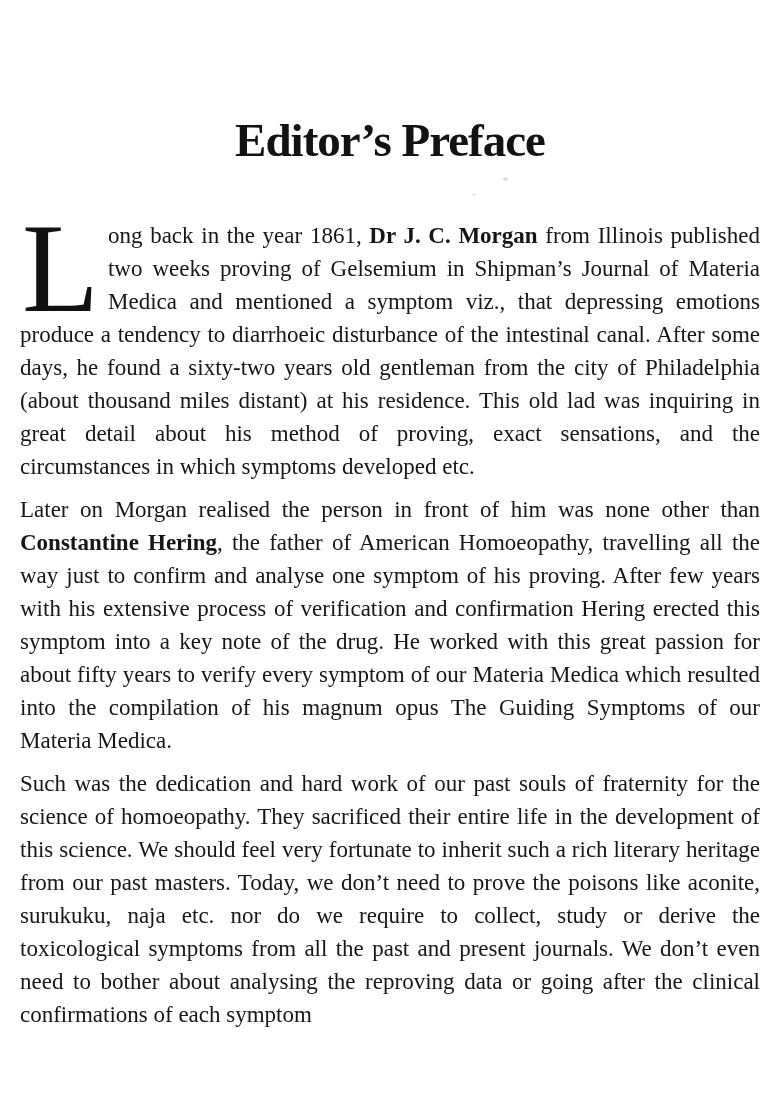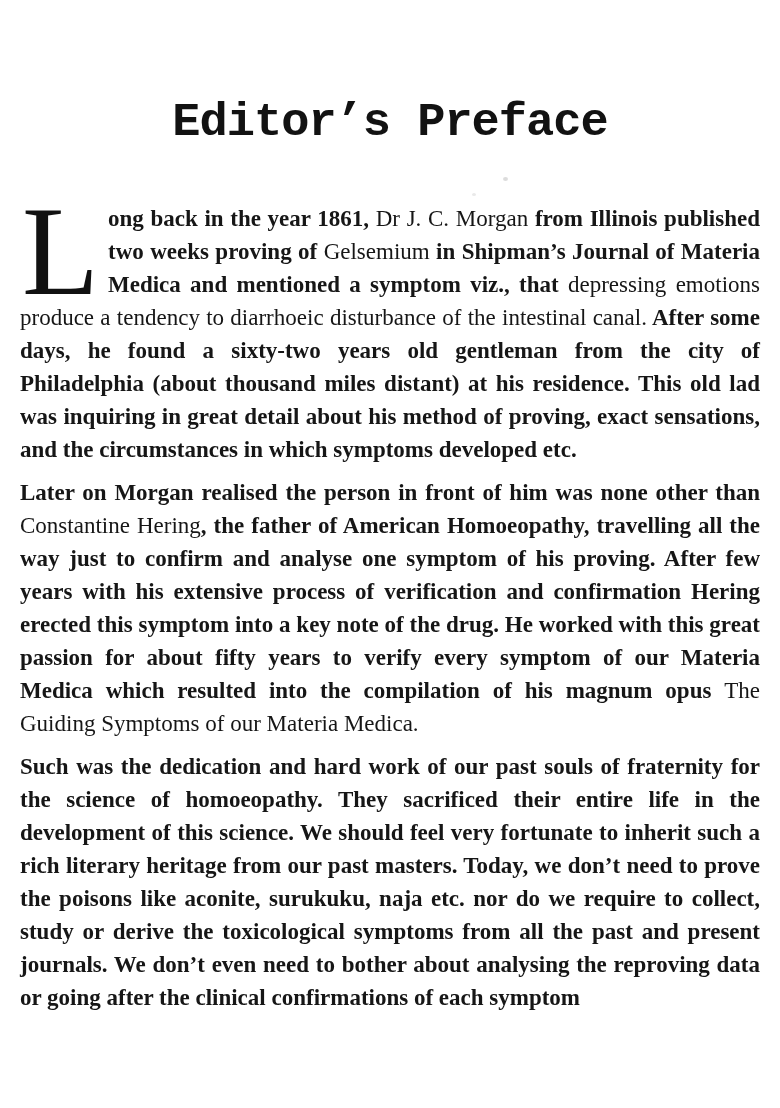--- a/index.html
+++ b/index.html
@@ -10,24 +10,24 @@
   .page {
     position: relative;
     width: 780px;
     height: 1108px;
     background: #ffffff;
     overflow: hidden;
     font-family: "Liberation Serif", serif;
     color: #141414;
   }
   .page-title {
-    margin: 0;
+    margin: 17px;
     padding-top: 96px;
     text-align: center;
-    font-family: Liberation Mono, monospace;
+    font-family: Liberation Serif, serif;
     font-weight: 700;
     font-size: 47px;
     line-height: 54px;
     letter-spacing: -1px;
     color: #121212;
   }
   .content {
     margin: 52px 20px 0 20px;
     font-size: 23px;
     line-height: 33px;
@@ -40,22 +40,22 @@
   .dropcap {
     float: left;
     font-family: "Liberation Serif", serif;
     font-size: 126px;
     line-height: 97px;
     height: 97px;
     margin: 1px 9px 0 2px;
     font-weight: 400;
     color: #111111;
   }
-  .seg-normal { font-style: normal; font-weight: bold; }
-  .seg-bold   { font-weight: normal; }
+  .seg-normal { font-style: normal; font-weight: normal; }
+  .seg-bold   { font-weight: bold; }
   .seg-italic { }
   .speck {
     position: absolute;
     border-radius: 50%;
     background: #9a9a9a;
     opacity: 0.35;
   }
   .speck-1 { left: 503px; top: 177px; width: 5px; height: 4px; }
   .speck-2 { left: 472px; top: 193px; width: 4px; height: 3px; opacity: 0.22; }
 </style>

